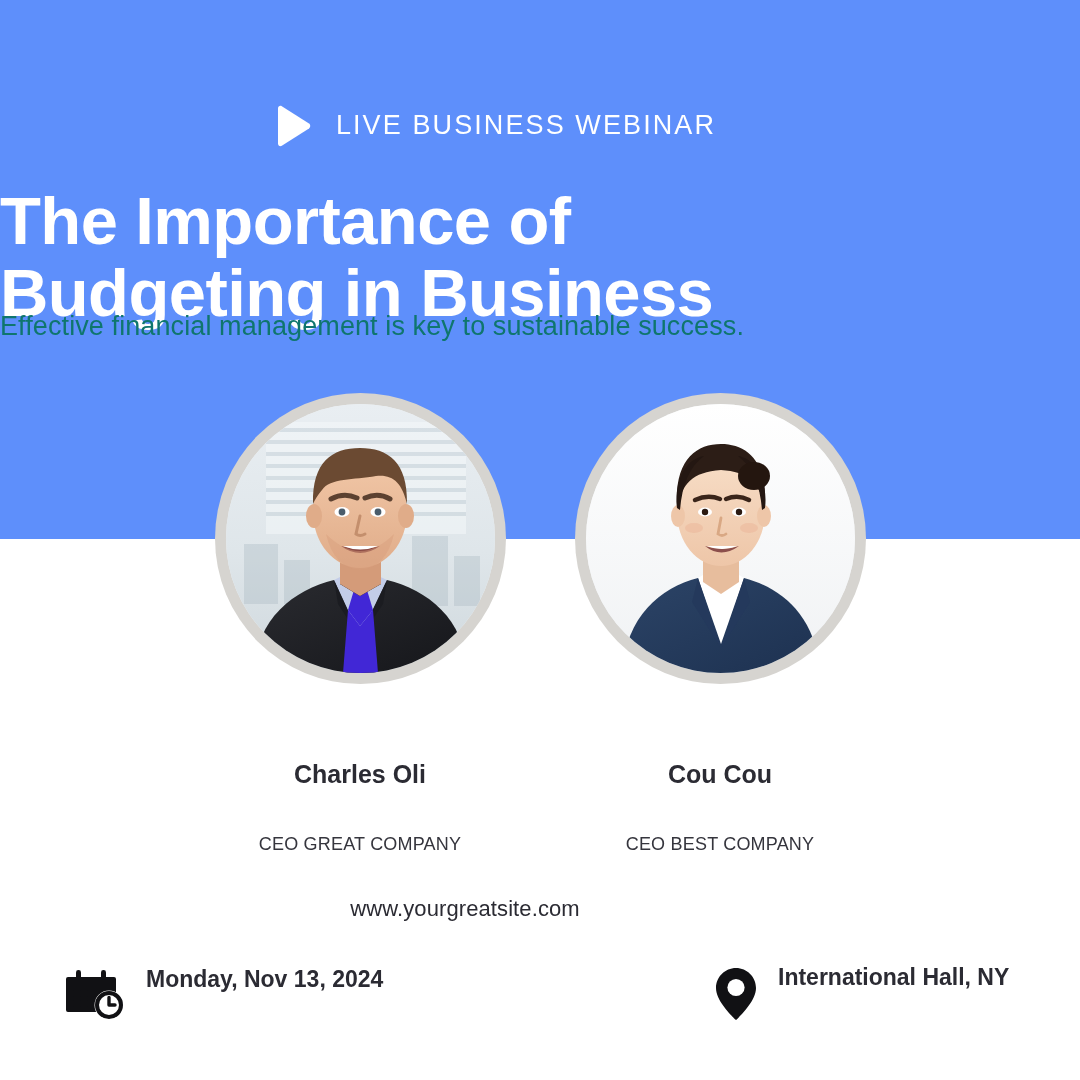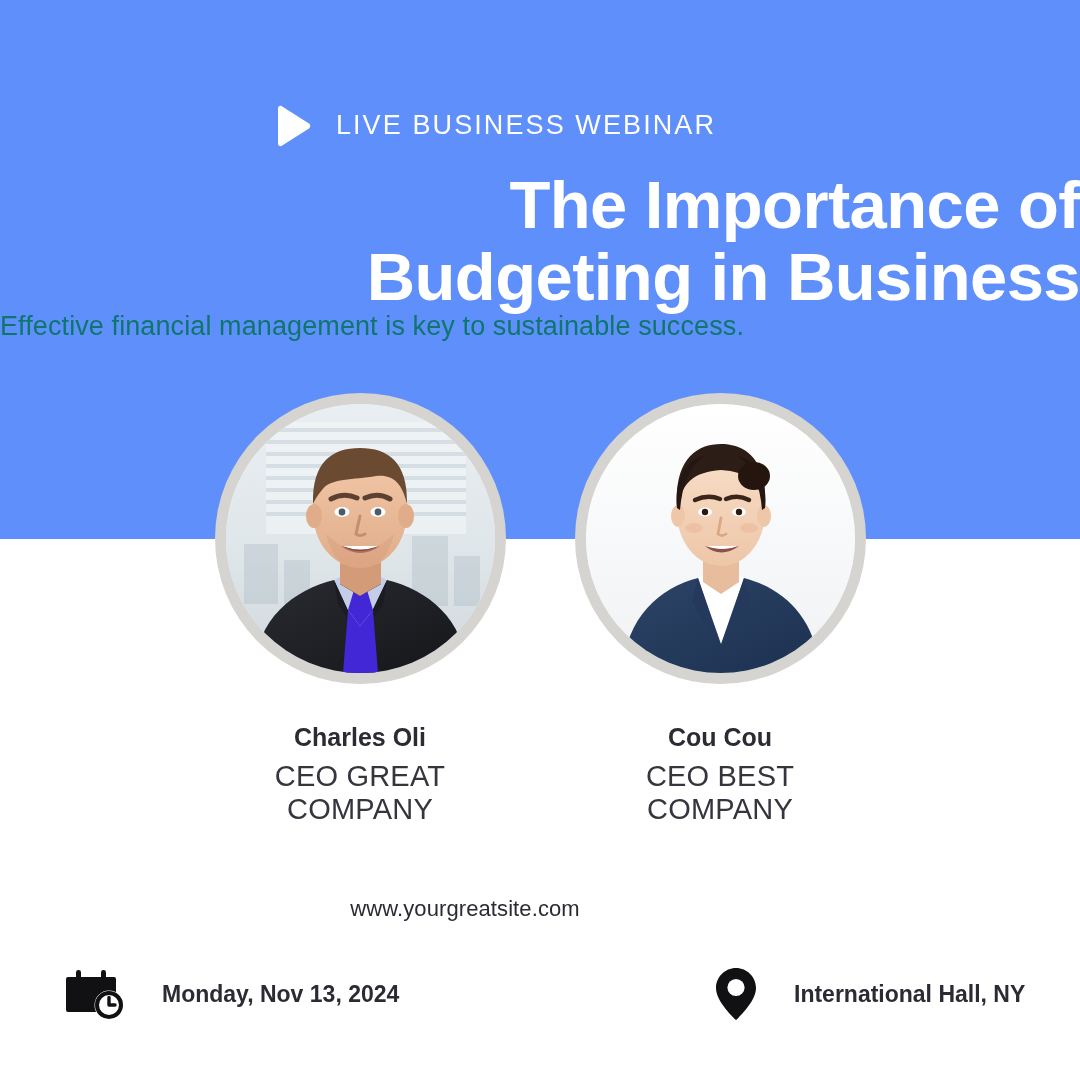--- a/index.html
+++ b/index.html
@@ -57,23 +57,23 @@
     color: #ffffff;
     font-weight: 400;
     white-space: nowrap;
     line-height: 1;
   }
 
   
   .title {
     position: absolute;
     left: 0;
-    top: 124px;
-    width: 1080px;
-    text-align: right;
+    top: 140px;
+    width: 1080px;
+    text-align: left;
     color: #ffffff;
     font-size: 67px;
     font-weight: 700;
     line-height: 1.08;
     letter-spacing: -0.6px;
   }
   .title .line {
     display: block;
   }
 
@@ -99,20 +99,21 @@
     width: 1080px;
     display: flex;
     justify-content: center;
     gap: 65px;
   }
   .speaker {
     width: 295px;
     display: flex;
     flex-direction: column;
     align-items: center;
+    gap: 37px;
   }
   .avatar-ring {
     width: 291px;
     height: 291px;
     border-radius: 50%;
     background: #d6d4d0;
     display: flex;
     align-items: center;
     justify-content: center;
     box-sizing: border-box;
@@ -133,21 +134,21 @@
   .sp-name {
     margin-top: 39px;
     font-size: 25px;
     font-weight: 700;
     color: #2b2b33;
     line-height: 1.15;
     text-align: center;
   }
   .sp-role {
     margin-top: 8px;
-    font-size: 29px;
+    font-size: 18px;
     font-weight: 400;
     color: #35353d;
     letter-spacing: 0.2px;
     line-height: 1.15;
     text-align: center;
   }
 
   
   .cta-wrap {
     position: absolute;
@@ -185,22 +186,21 @@
     font-size: 22px;
     color: #2b2b33;
     font-weight: 400;
     letter-spacing: 0.1px;
   }
 
   
   .footer-item {
     position: absolute;
     display: flex;
-    align-items: center;
-    gap: 16px;
+    align-items: flex-start;
   }
   .footer-date {
     left: 66px;
     top: 968px;
   }
   .footer-loc {
     left: 714px;
     top: 966px;
   }
   .footer-icon {

